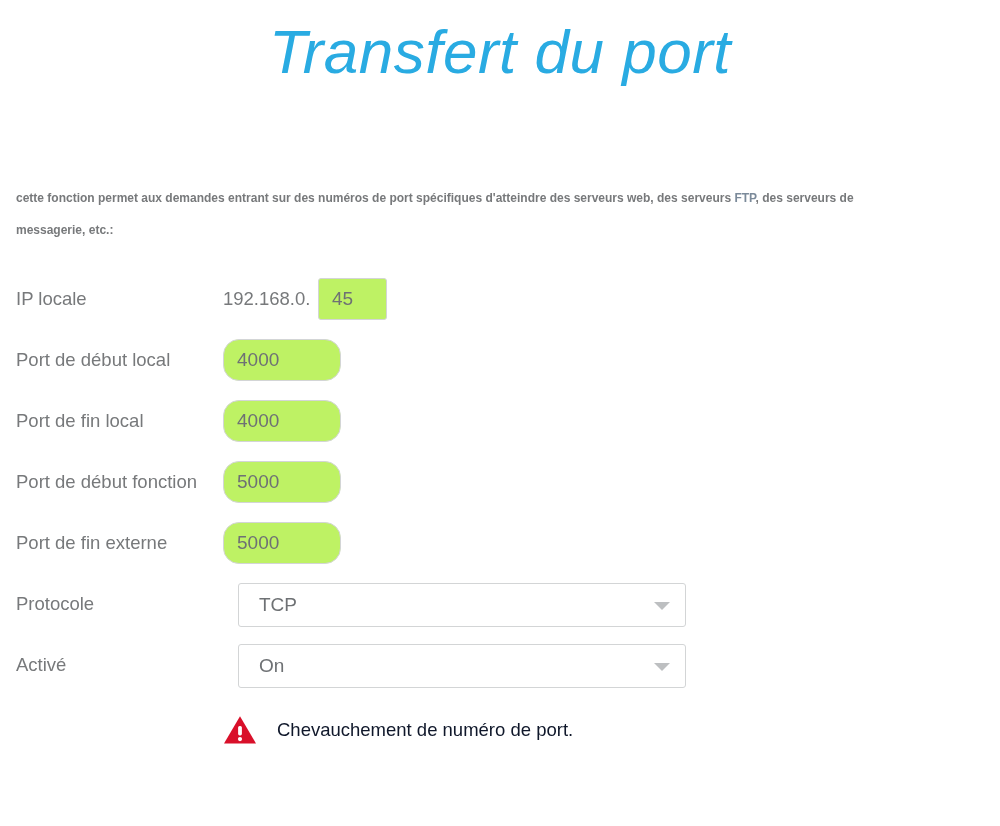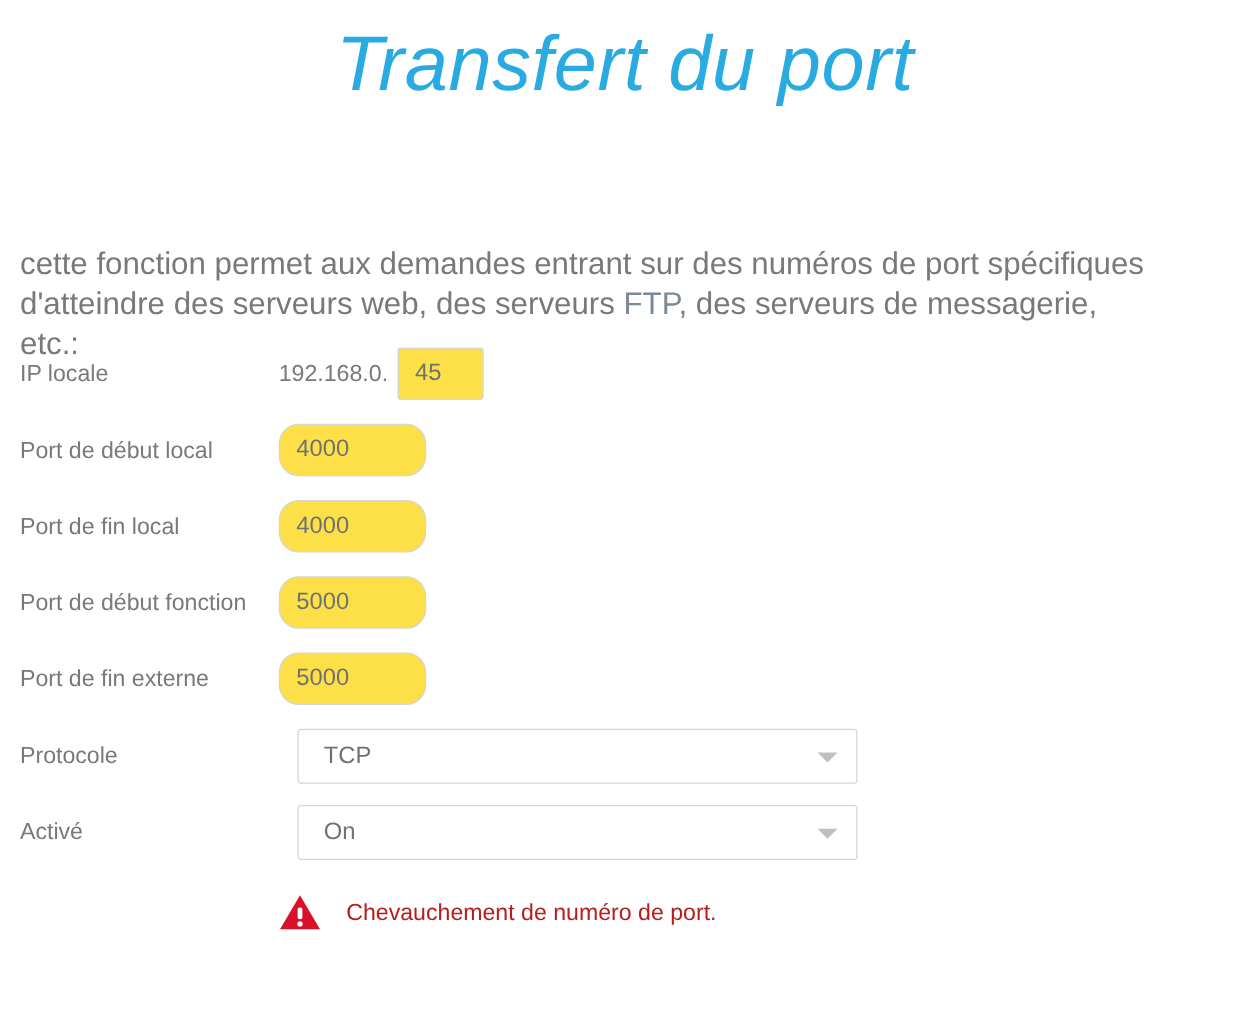--- a/index.html
+++ b/index.html
@@ -31,22 +31,22 @@
     white-space: nowrap;
     font-style: italic;
   }
 
   
   .intro {
     position: absolute;
     left: 16px;
     top: 170px;
     width: 900px;
-    font-size: 25px;
-    font-weight: 400;
+    font-size: 12px;
+    font-weight: 700;
     line-height: 32px;
     color: #77797b;
   }
   .intro .ftp {
     color: #7b8a9a;
   }
 
   
   .form {
     position: absolute;
@@ -80,21 +80,21 @@
     color: #77797b;
     white-space: nowrap;
   }
   .field {
     position: absolute;
     top: 0;
     box-sizing: border-box;
     height: 42px;
     border: 1px solid #d3d5d6;
     border-radius: 3px;
-    background: #fde047;
+    background: #bef264;
     font-family: "Liberation Sans", sans-serif;
     font-size: 19px;
     color: #6e7174;
     padding: 0 0 0 13px;
     line-height: 40px;
     outline: none;
   }
   .field.ip-octet {
     left: 318px;
     width: 69px;
@@ -150,21 +150,21 @@
   }
   .warn-icon {
     width: 34px;
     height: 30px;
     flex: 0 0 auto;
     display: block;
   }
   .error-text {
     margin-left: 20px;
     font-size: 18.5px;
-    color: #b91c1c;
+    color: #0f172a;
     white-space: nowrap;
   }
 </style>
 </head>
 <body>
 
 <div class="page-title">Transfert du port</div>
 
 <p class="intro"><span>cette fonction permet aux demandes entrant sur des numéros de port spécifiques d'atteindre des serveurs web, des serveurs </span><span class="ftp">FTP</span><span>, des serveurs de messagerie, etc.:</span></p>
 

